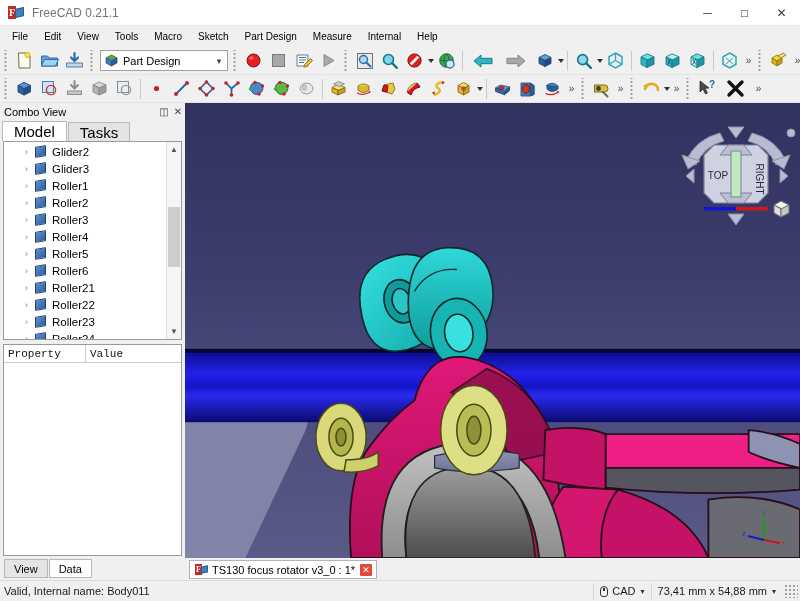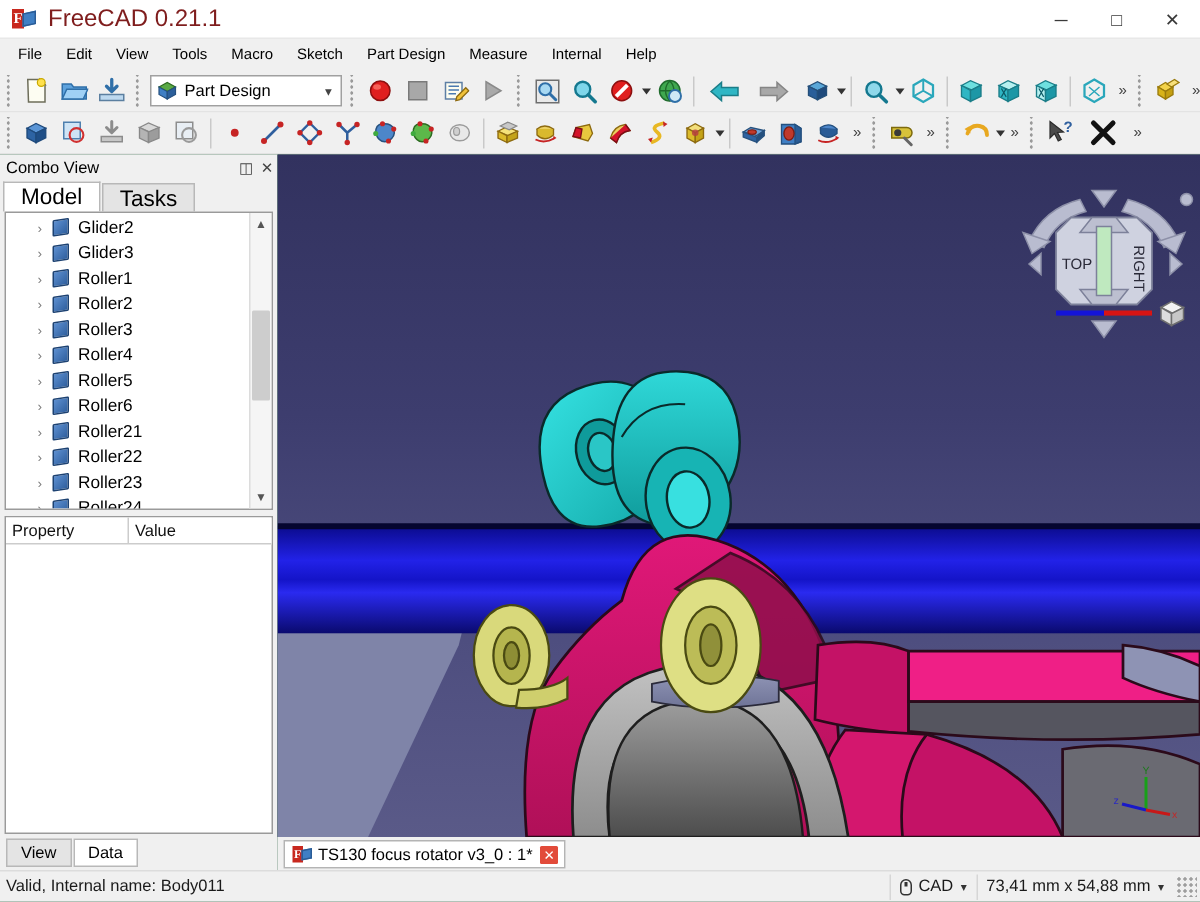--- a/index.html
+++ b/index.html
@@ -20,21 +20,21 @@
   .title-icon { width: 16px; height: 16px; margin-left: 8px; position: relative; flex: 0 0 auto; }
   .title-icon .f {
     position: absolute; left: 0; top: 1px; width: 8px; height: 13px;
     background: #c8281e; color: #fff; font-size: 10px; font-weight: bold;
     line-height: 13px; text-align: center; font-family: "Liberation Serif", serif;
   }
   .title-icon .cube {
     position: absolute; left: 7px; top: 3px; width: 9px; height: 9px;
     background: #3f7fc4; border: 1px solid #2a5c96; transform: skewY(-12deg);
   }
-  .title-text { margin-left: 8px; font-size: 16px; color: #7f1d1d; }
+  .title-text { margin-left: 8px; font-size: 12px; color: #737373; }
   .winbtns { position: absolute; right: 0; top: 0; height: 26px; display: flex; }
   .winbtn {
     width: 37px; height: 26px; display: flex; align-items: center; justify-content: center;
     color: #3a3a3a; font-size: 12px;
   }
 
   
   .menubar {
     height: 21px; min-height: 21px; background: #f0f0f0;
     display: flex; align-items: center; padding-left: 4px;
@@ -71,21 +71,21 @@
   .wb-select {
     width: 128px; height: 21px; background: #fff; border: 1px solid #a0a0a0;
     display: flex; align-items: center; font-size: 11px; margin: 0 2px; flex: 0 0 auto;
   }
   .wb-select .lbl { margin-left: 4px; flex: 1; }
   .wb-select .chev {
     width: 16px; text-align: center; color: #444; font-size: 9px;
   }
 
   
-  .main { flex: 1; display: flex; min-height: 0; background: #14532d; }
+  .main { flex: 1; display: flex; min-height: 0; background: #ec4899; }
 
   
   .combo { width: 185px; min-width: 185px; display: flex; flex-direction: column; background: #f0f0f0; }
   .combo-header {
     height: 17px; display: flex; align-items: center; padding-left: 4px; font-size: 11px;
   }
   .combo-header .t { flex: 1; }
   .combo-header .ico { width: 14px; text-align: center; color: #444; font-size: 10px; }
   .tabrow { height: 21px; display: flex; align-items: flex-end; padding-left: 2px; }
   .tab {
@@ -113,21 +113,21 @@
   .vscroll {
     width: 15px; background: #f5f5f5; border-left: 1px solid #dcdcdc;
     display: flex; flex-direction: column; flex: 0 0 auto;
   }
   .sbtn { height: 15px; display: flex; align-items: center; justify-content: center; font-size: 8px; color: #555; }
   .strack { flex: 1; position: relative; }
   .sthumb { position: absolute; left: 1px; right: 1px; background: #cdcdcd; border-radius: 1px; }
 
   .prop-wrap {
     height: 212px; min-height: 212px; margin: 4px 3px 0 3px;
-    background: #fff; border: 1px solid #9a9a9a; display: flex; flex-direction: column;
+    background: #fff; border: 1px solid #9a9a9a; display: flex; flex-direction: column; font-family: Liberation Mono, monospace;
   }
   .prop-head { height: 18px; display: flex; border-bottom: 1px solid #ccc; background: #fff; }
   .prop-col {
     font-size: 11px; line-height: 18px; padding-left: 4px; color: #111;
   }
   .prop-col.c1 { width: 82px; border-right: 1px solid #ccc; }
   .prop-col.c2 { flex: 1; }
   .prop-body { flex: 1; }
   .combo-foot { height: 24px; display: flex; align-items: center; padding-left: 4px; }
   .ftab {

